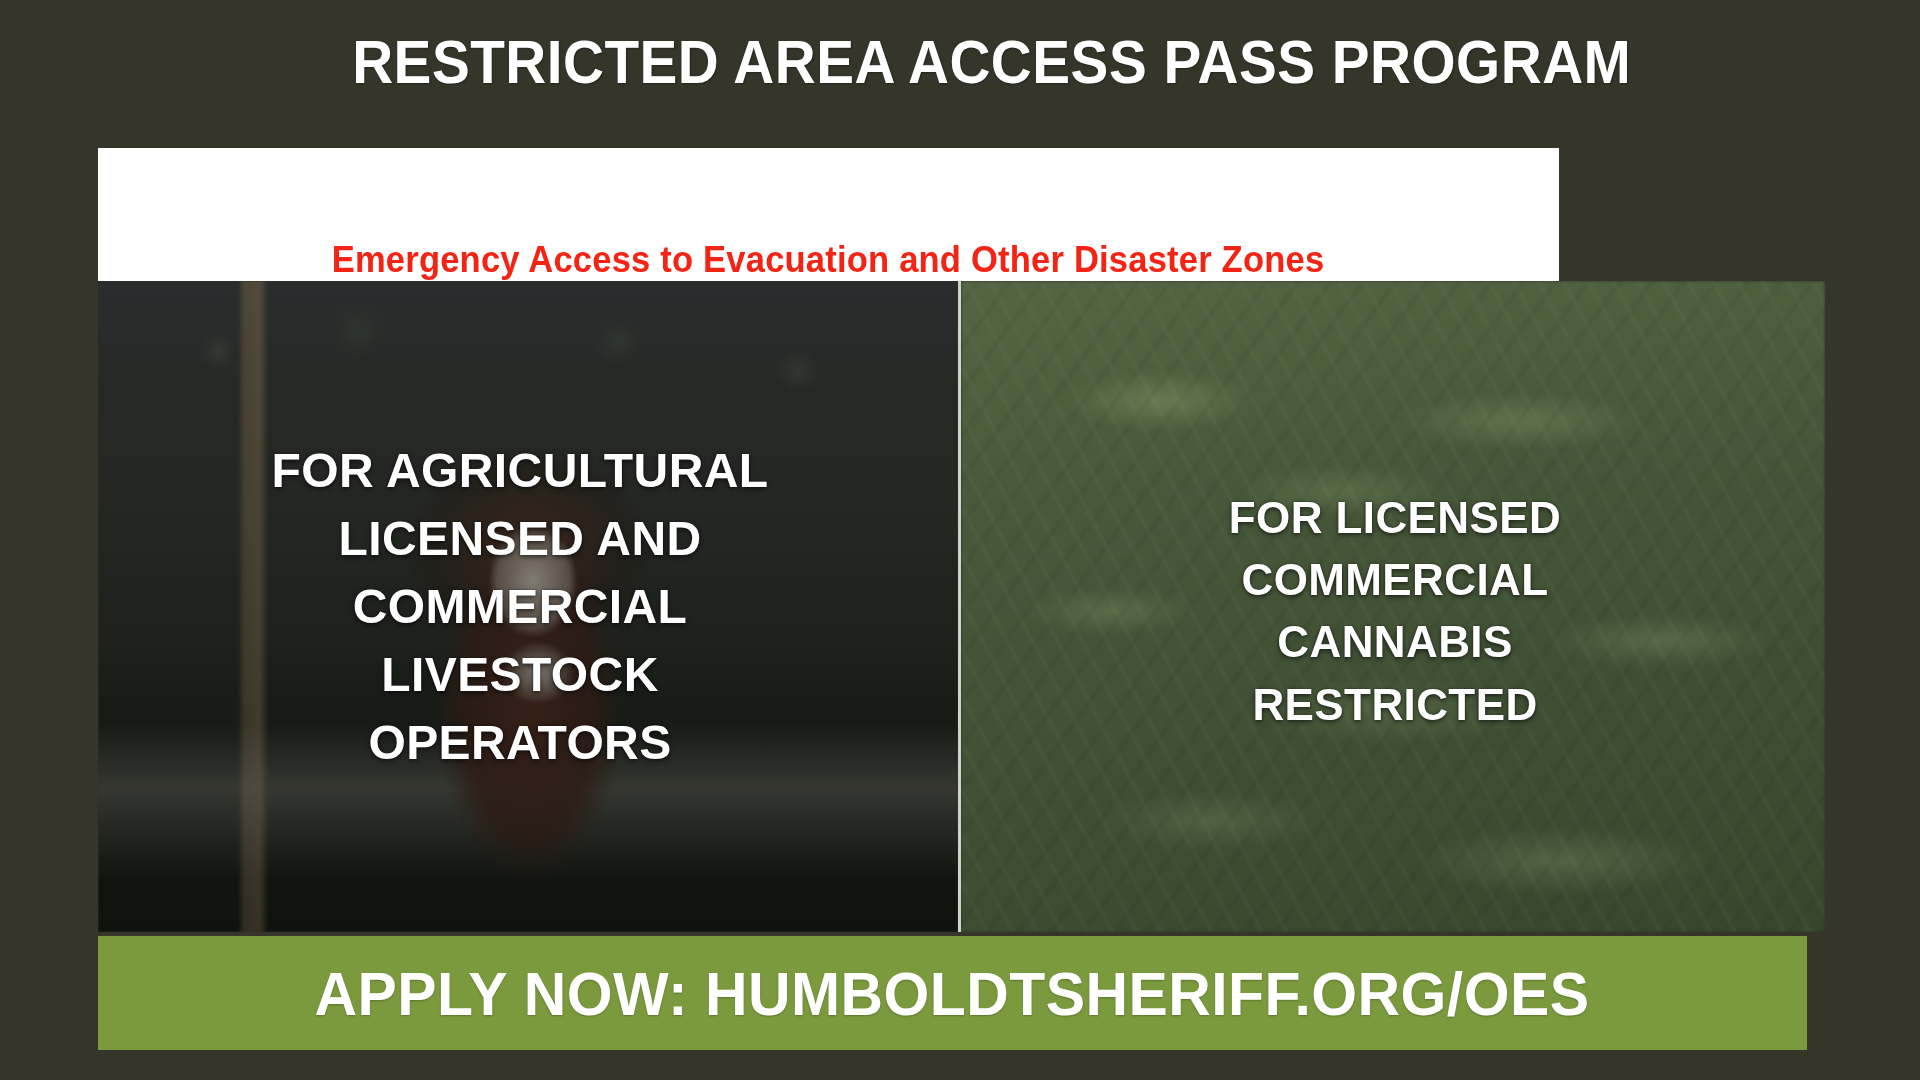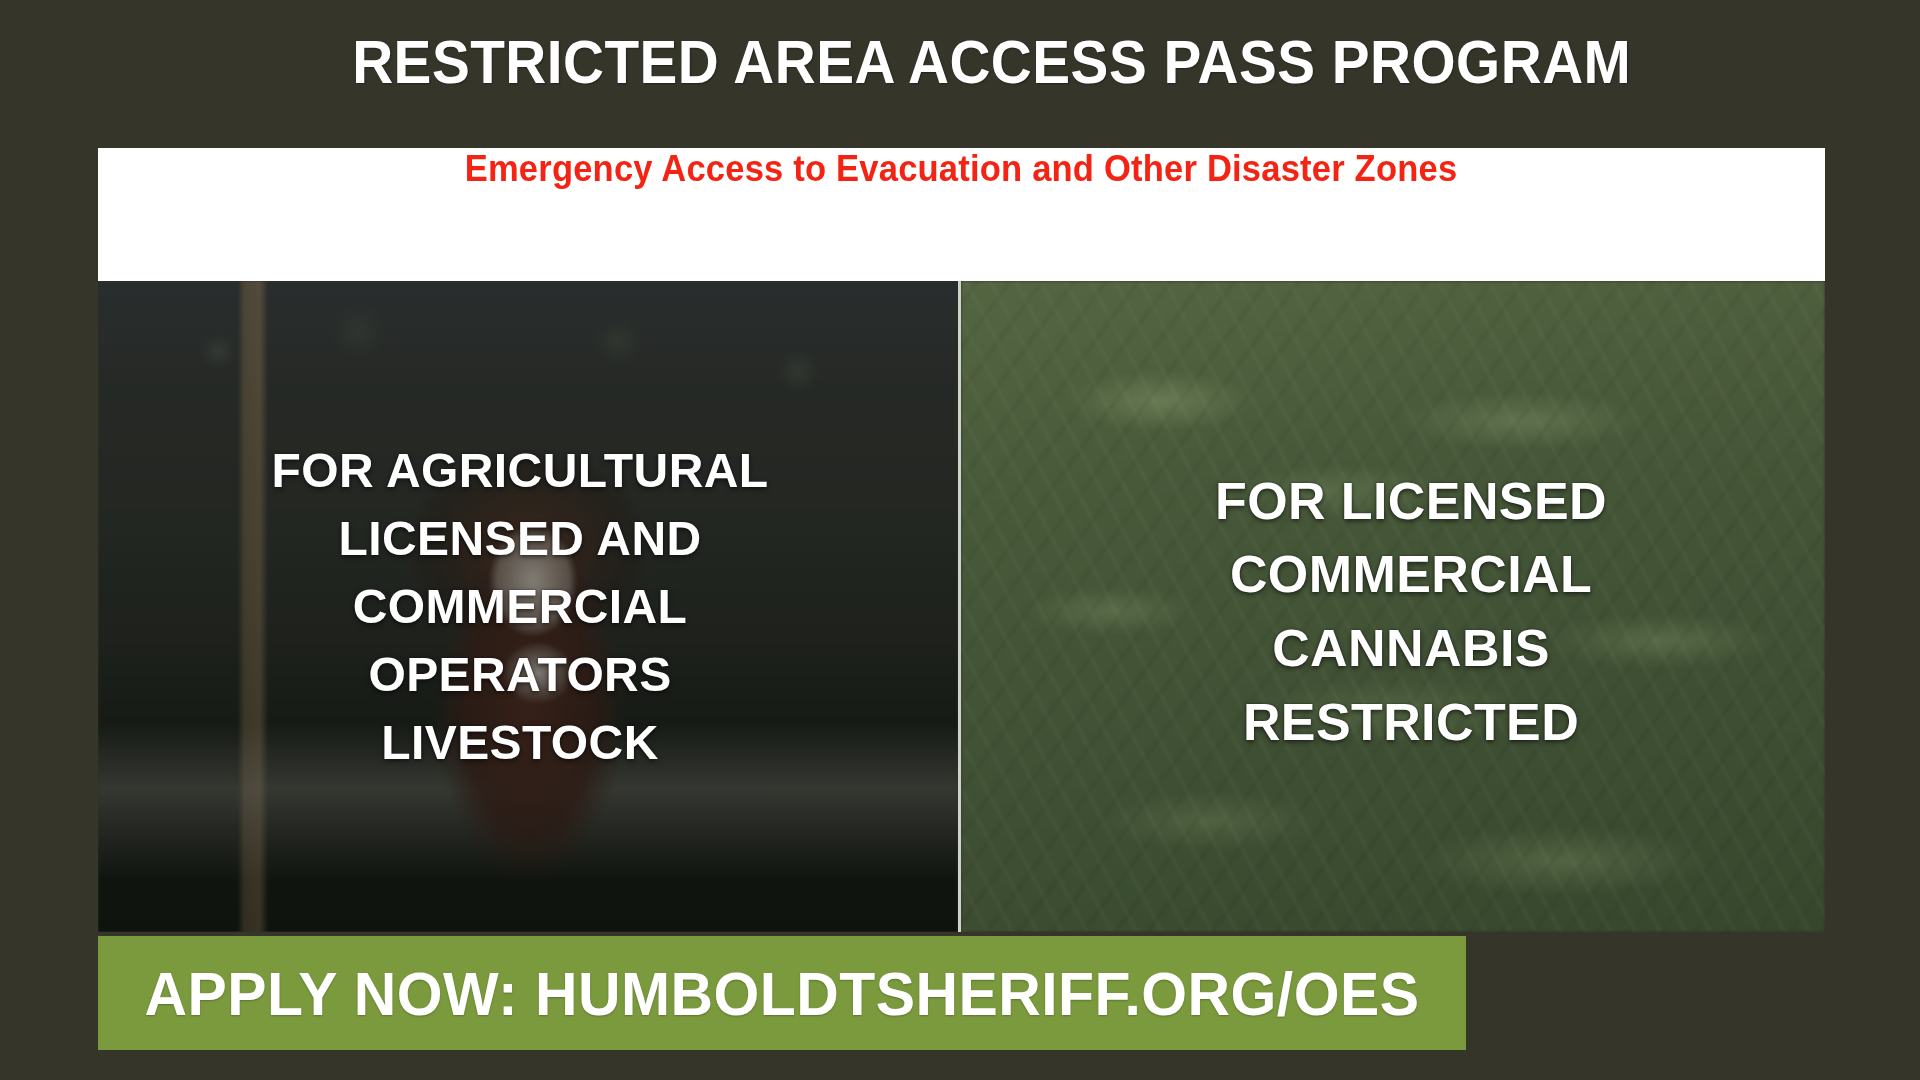--- a/index.html
+++ b/index.html
@@ -35,24 +35,24 @@
     transform:scaleX(0.93);
     transform-origin:center;
     text-shadow:1px 1px 2px rgba(0,0,0,0.35);
     white-space:nowrap;
   }
 
   
   .subtitle-band{
     position:absolute;
     left:98px; top:148px;
-    width:1727px; height:133px;
+    width:1461px; height:133px;
     background:#ffffff;
     display:flex;
-    align-items:flex-start;
+    align-items:flex-end;
     justify-content:center;
   }
   .subtitle-text{
     color:#f42415;
     font-size:36px;
     font-weight:bold;
     letter-spacing:0.2px;
     white-space:nowrap;
     font-family:"Liberation Sans Narrow","Liberation Sans",sans-serif;
     transform:scaleX(0.96);
@@ -148,32 +148,32 @@
     text-shadow:0 2px 5px rgba(0,0,0,.55), 0 0 2px rgba(0,0,0,.4);
     letter-spacing:0.4px;
   }
   .caption-left{
     left:52px; top:50%;
     transform:translateY(-50%);
     width:740px;
     font-size:48px;
   }
   .caption-right{
-    left:100px; top:50%;
+    left:84px; top:50%;
     transform:translateY(-48%);
     width:700px;
-    font-size:52px;
+    font-size:44px;
   }
   .caption-line{ display:block; }
 
   
   .cta-bar{
     position:absolute;
     left:98px; top:936px;
-    width:1368px; height:114px;
+    width:1709px; height:114px;
     background:#7a9a3d;
     display:flex;
     align-items:center;
     justify-content:center;
   }
   .cta-text{
     color:#ffffff;
     font-size:62px;
     font-weight:bold;
     white-space:nowrap;
@@ -197,22 +197,22 @@
   </div>
 
   <div class="panels">
 
     <div class="panel panel-left">
       <div class="photo photo-pasture"></div>
       <div class="panel-caption caption-left">
         <span class="caption-line">FOR AGRICULTURAL</span>
         <span class="caption-line">LICENSED AND</span>
         <span class="caption-line">COMMERCIAL</span>
+        <span class="caption-line">LIVESTOCK</span>
         <span class="caption-line">OPERATORS</span>
-        <span class="caption-line">LIVESTOCK</span>
       </div>
     </div>
 
     <div class="panel-divider"></div>
 
     <div class="panel panel-right">
       <div class="photo photo-cannabis"></div>
       <div class="panel-caption caption-right">
         <span class="caption-line">FOR LICENSED</span>
         <span class="caption-line">COMMERCIAL</span>

